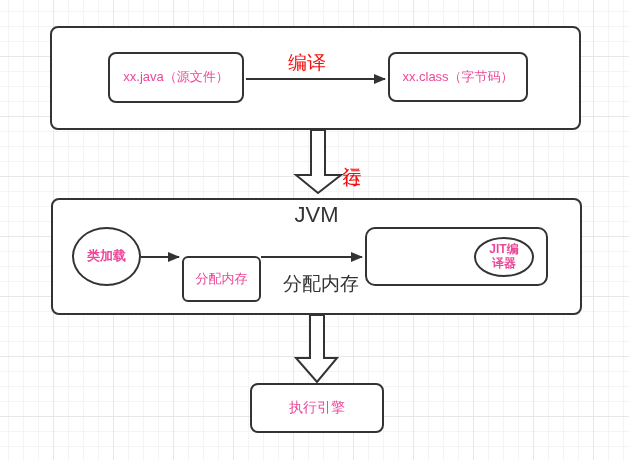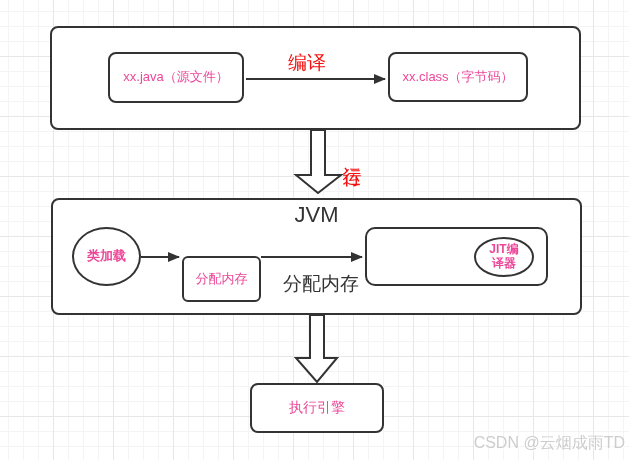--- a/index.html
+++ b/index.html
@@ -124,15 +124,14 @@
   <div class="shape rounded" id="group-engine"></div>
   <div class="shape ellipse" id="ellipse-jit">
     <span>JIT编译器</span>
   </div>
   <div class="label" id="label-engine">分配内存</div>
 
   <div class="shape rounded" id="box-native">
     <span>执行引擎</span>
   </div>
 
-  <div id="watermark">CSDN @云烟成雨TD</div>
 
 </div>
 
 </body></html>

